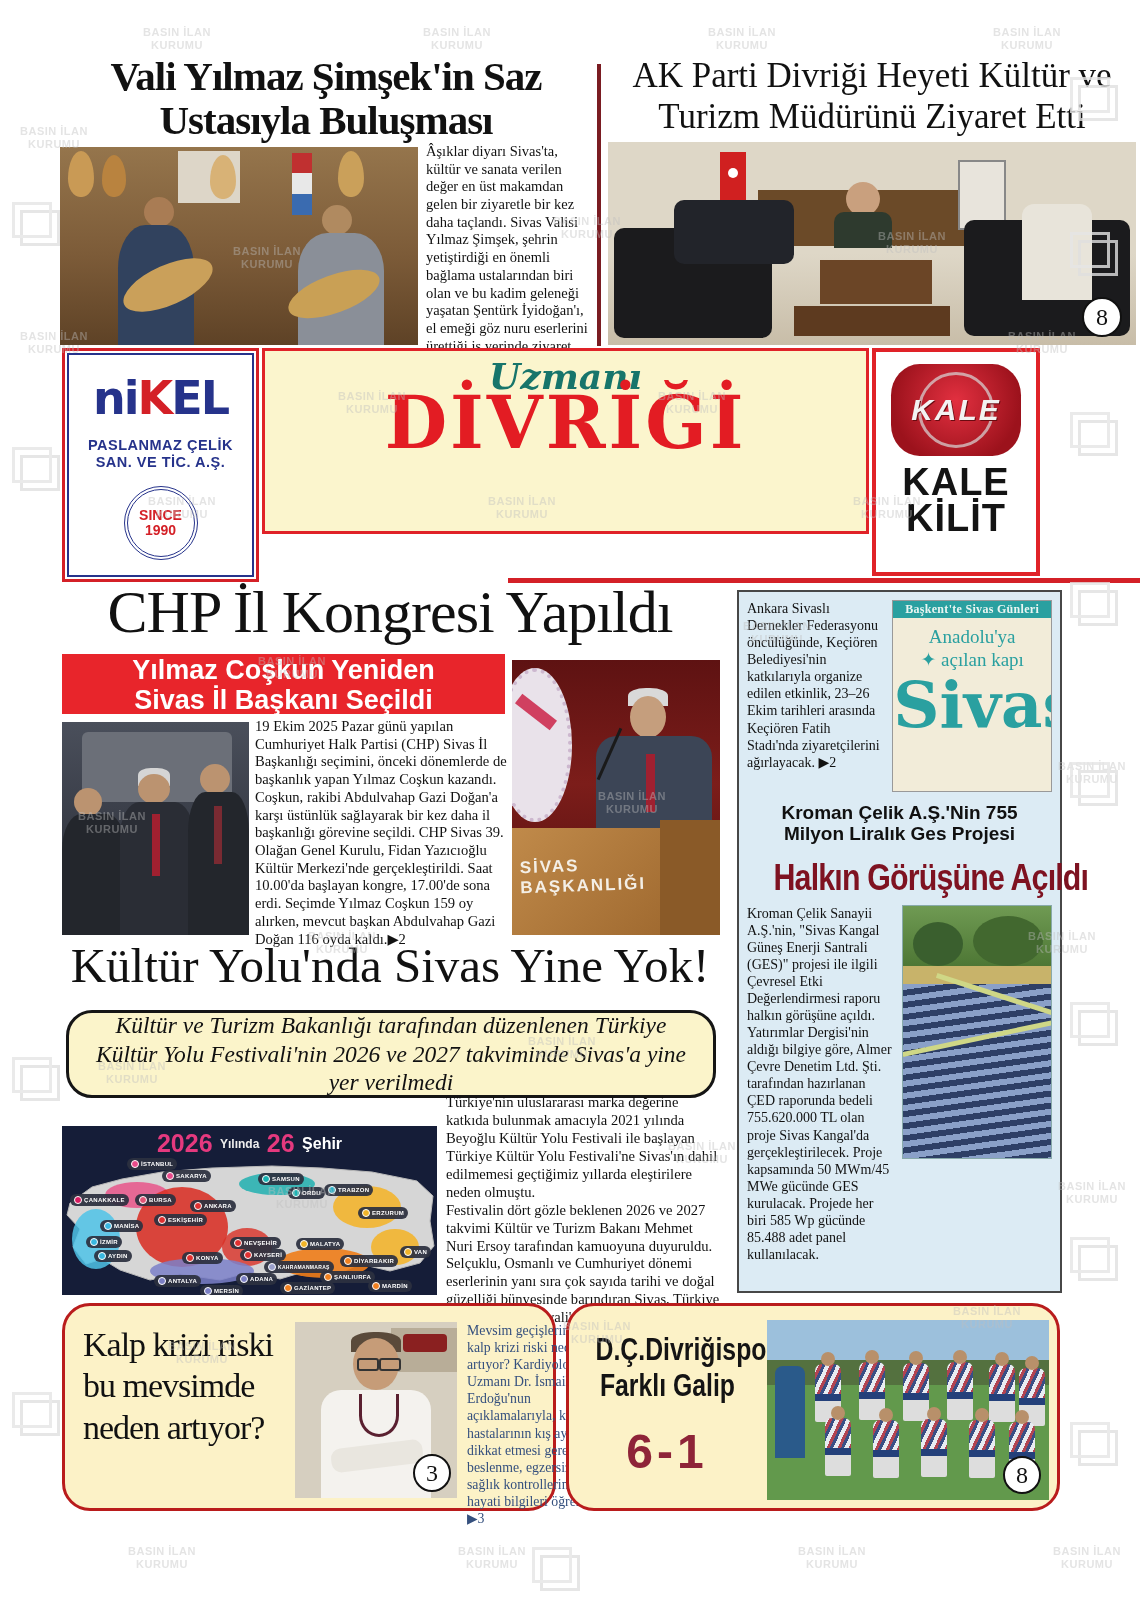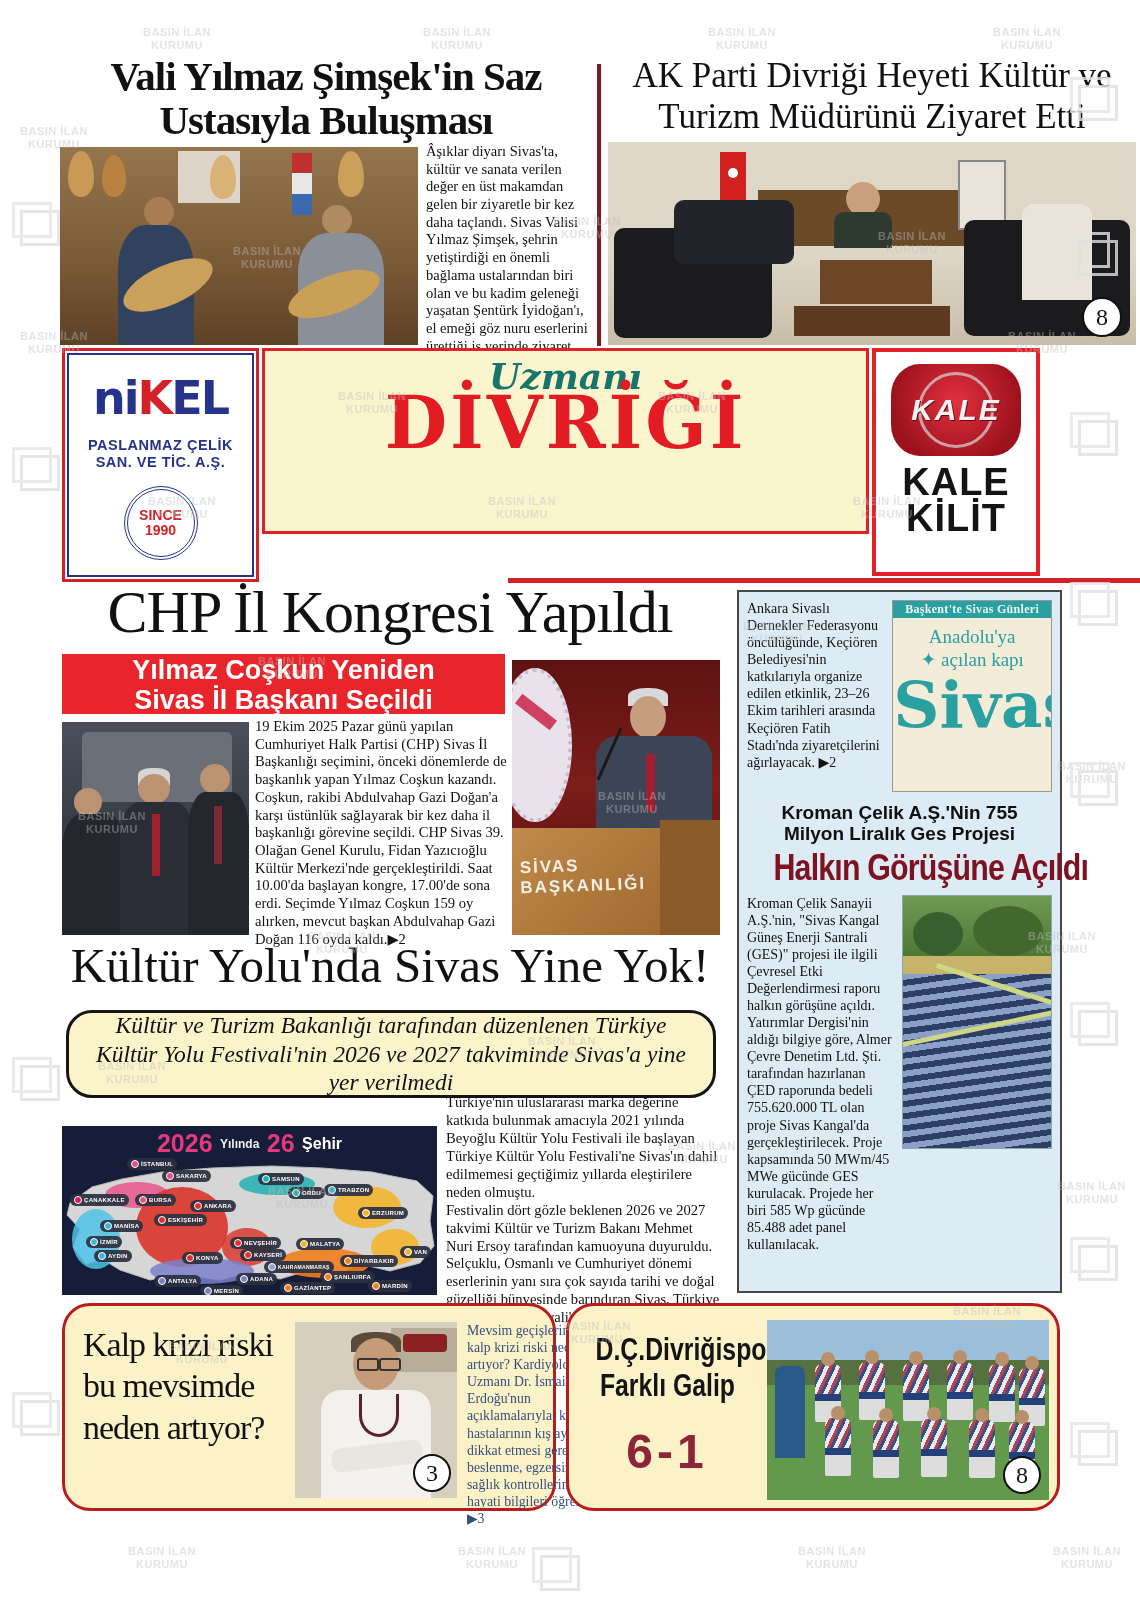--- a/index.html
+++ b/index.html
@@ -81,21 +81,21 @@
   .bsk-cols{display:flex;gap:7px;padding:8px 8px 0;}
   .bsk-body{width:142px;font-size:14px;line-height:1.22;}
   .poster{position:relative;width:162px;height:190px;background:#f2ecd9;border:1px solid #999;overflow:hidden;}
   .poster-band{height:17px;background:#2aa0a0;color:#eaf6f2;display:flex;align-items:center;justify-content:center;
       font-size:12px;font-weight:bold;letter-spacing:.3px;}
   .poster-l1{margin-top:8px;text-align:center;color:#2aa0a0;font-size:19px;}
   .poster-l2{text-align:center;color:#2aa0a0;font-size:19px;}
   .poster-big{text-align:center;color:#2aa0a0;font-family:"DejaVu Serif",serif;font-weight:bold;font-size:64px;line-height:1;margin-top:2px;}
   .kroman-kicker{margin-top:10px;text-align:center;font-family:"Liberation Sans",sans-serif;
       font-weight:bold;font-size:19px;line-height:1.12;color:#101010;}
-  .kroman-h{text-align:center;margin-top:2px;}
+  .kroman-h{text-align:center;margin-top:12px;}
   .kroman-h span{display:inline-block;transform:scaleX(.82);transform-origin:center;
       font-family:"Liberation Sans",sans-serif;font-weight:bold;font-size:37px;color:#7e1221;letter-spacing:-1px;white-space:nowrap;}
   .kroman-cols{display:flex;gap:7px;padding:6px 8px 0;}
   .kroman-body{width:152px;font-size:14px;line-height:1.22;}
   .solar{position:relative;width:152px;height:252px;overflow:hidden;border:1px solid #8aa;}
   .solar .sky{position:absolute;inset:0 0 auto 0;height:72px;background:linear-gradient(180deg,#6f9a53,#47702f);}
   .solar .field{position:absolute;left:0;right:0;top:60px;height:20px;background:#c8b36a;}
   .solar .panels{position:absolute;left:0;right:0;top:78px;bottom:0;
       background:repeating-linear-gradient(172deg,#8aa0c8 0 6px,#2e3f66 6px 12px);}
   .solar .path{position:absolute;left:30px;top:90px;width:150px;height:5px;background:#cfd786;transform:rotate(18deg);}

